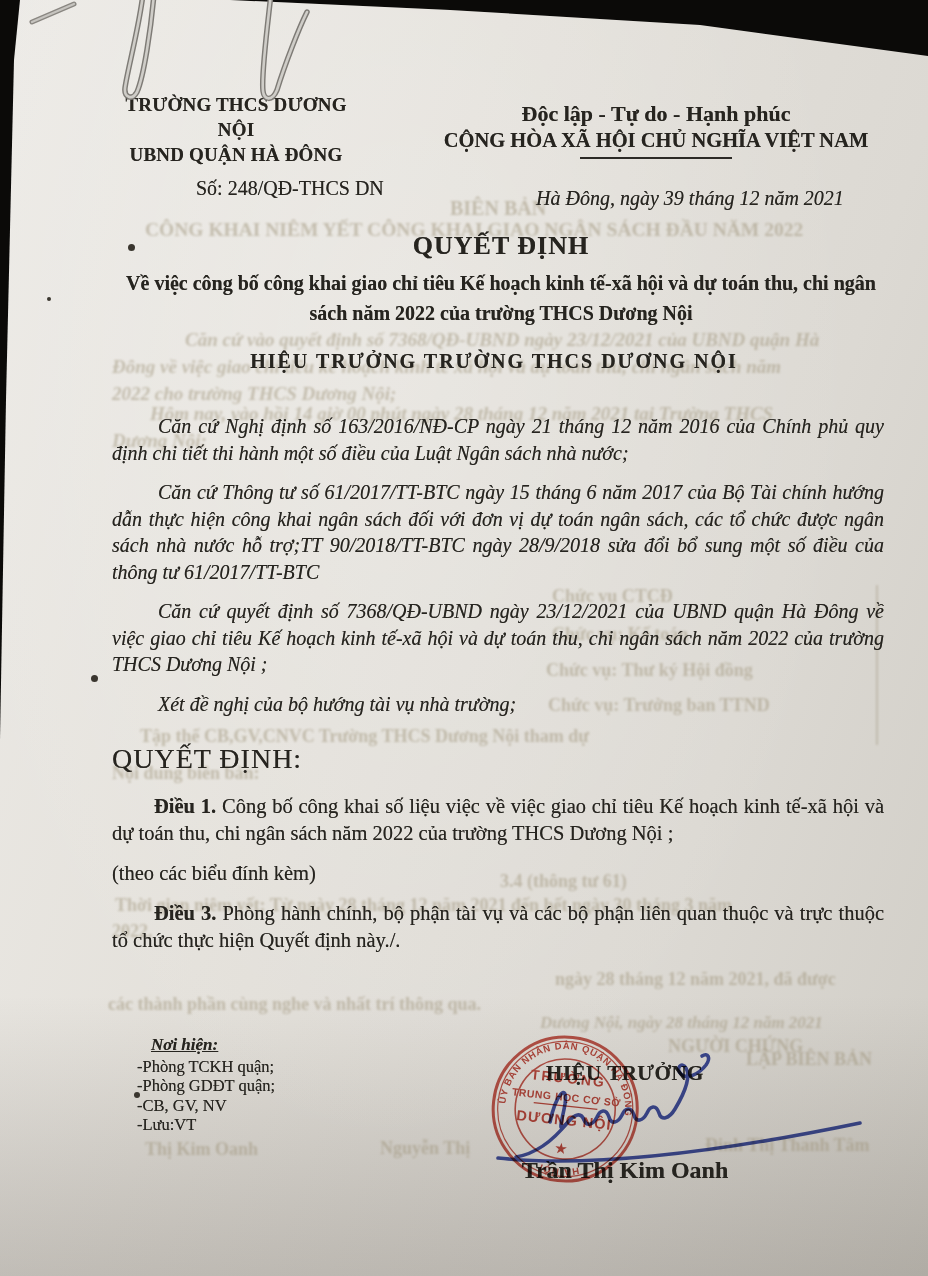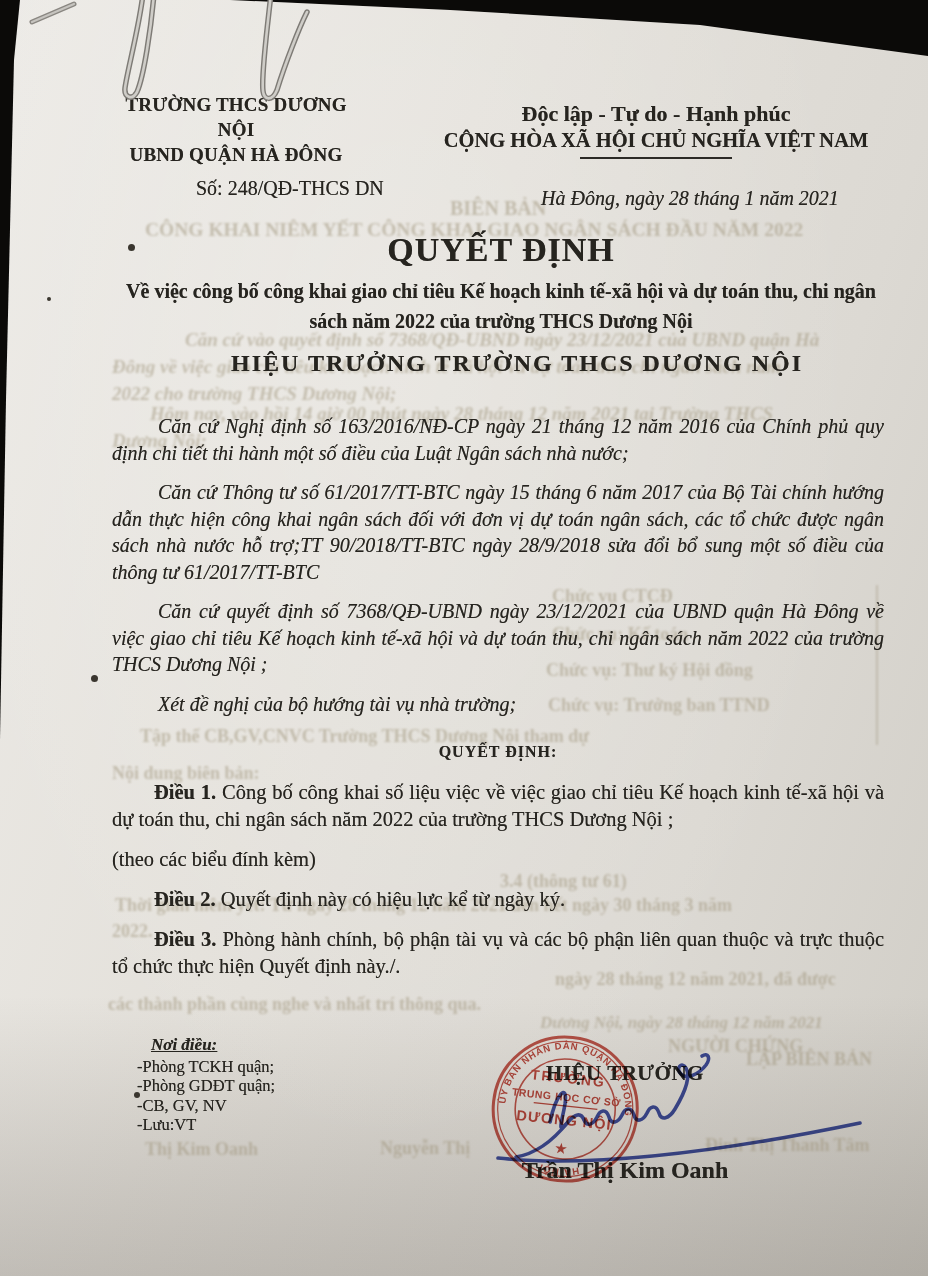--- a/index.html
+++ b/index.html
@@ -21,27 +21,27 @@
   .ghost-line.it{font-style:italic;font-weight:600;}
   #ghost-vline{position:absolute;left:876px;top:585px;width:2px;height:160px;background:#9a8f74;opacity:.35;filter:blur(1px);}
   
   #org-block{left:108px;top:92px;width:256px;font-size:19px;line-height:25px;letter-spacing:.2px;}
   #national-block{left:438px;top:101px;width:436px;font-size:20.5px;line-height:26px;}
   #national-line2{font-size:22px;}
   #motto-underline{width:152px;height:0;border-top:2px solid #2c2a26;margin:4px auto 0;}
   #doc-number{left:196px;top:177px;font-size:20px;}
   #place-date{left:505px;top:187px;width:370px;font-size:20px;}
   #title-block{left:112px;top:231px;width:778px;}
-  #title-main{font-size:34px;letter-spacing:1px;margin:0 0 7px;}
+  #title-main{font-size:26px;letter-spacing:1px;margin:0 0 7px;}
   #title-sub{font-size:20px;line-height:30px;margin:0;}
-  #authority{left:128px;top:350px;width:778px;font-size:24px;letter-spacing:2px;}
+  #authority{left:105px;top:350px;width:778px;font-size:20px;letter-spacing:2px;}
   #flow{left:112px;top:413px;width:772px;font-size:20px;}
   #flow p{margin:0 0 13px;}
   .preamble-p{font-style:italic;line-height:26.5px;text-align:justify;text-indent:46px;}
-  #decision-heading{font-size:16px;font-weight:bold;text-align:center;margin:26px 0 18px;letter-spacing:1px;}
+  #decision-heading{font-size:28px;font-weight:normal;margin:26px 0 18px;letter-spacing:1px;}
   .article-p{font-size:20.5px;line-height:27px;text-align:justify;text-indent:42px;margin-bottom:14px;}
   .article-p.noindent{text-indent:0;}
   .article-p .lbl{font-weight:bold;}
   #recipients{left:137px;top:1035px;width:230px;font-size:16.5px;line-height:19.5px;}
   #recipients-heading{font-weight:bold;font-style:italic;text-decoration:underline;margin-left:14px;font-size:17px;margin-bottom:2px;}
   #sig-role{left:515px;top:1035px;width:220px;font-size:21px;letter-spacing:.5px;margin-top:26px;}
   #sig-name{left:515px;top:1157px;width:220px;font-size:24px;}
   
   #stamp-svg{left:487px;top:1031px;transform:rotate(6deg);mix-blend-mode:multiply;opacity:.9;}
   #sig-svg{left:450px;top:1028px;mix-blend-mode:multiply;}
@@ -85,46 +85,45 @@
   <div class="abs ink b ctr" id="org-block">
     <div>TRƯỜNG THCS DƯƠNG NỘI</div>
     <div>UBND QUẬN HÀ ĐÔNG</div>
   </div>
   <div class="abs ink b ctr" id="national-block">
     <div id="national-line2">Độc lập - Tự do - Hạnh phúc</div>
     <div>CỘNG HÒA XÃ HỘI CHỦ NGHĨA VIỆT NAM</div>
     <div id="motto-underline"></div>
   </div>
   <div class="abs ink" id="doc-number">Số: 248/QĐ-THCS DN</div>
-  <div class="abs ink i ctr" id="place-date">Hà Đông, ngày 28 tháng 1 năm 2021</div>
+  <div class="abs ink i ctr" id="place-date">Hà Đông, ngày 39 tháng 12 năm 2021</div>
 
   <div class="abs ink ctr" id="title-block">
     <div class="b" id="title-main">QUYẾT ĐỊNH</div>
     <p class="b" id="title-sub">Về việc công bố công khai giao chỉ tiêu Kế hoạch kinh tế-xã hội và dự toán thu, chi ngân sách năm 2022 của trường THCS Dương Nội</p>
   </div>
   <div class="abs ink b ctr" id="authority">HIỆU TRƯỞNG TRƯỜNG THCS DƯƠNG NỘI</div>
 
   <div class="abs ink" id="flow">
     <div id="preamble">
         <p class="preamble-p">Căn cứ Nghị định số 163/2016/NĐ-CP ngày 21 tháng 12 năm 2016 của Chính phủ quy định chi tiết thi hành một số điều của Luật Ngân sách nhà nước;</p>
         <p class="preamble-p">Căn cứ Thông tư số 61/2017/TT-BTC ngày 15 tháng 6 năm 2017 của Bộ Tài chính hướng dẫn thực hiện công khai ngân sách đối với đơn vị dự toán ngân sách, các tổ chức được ngân sách nhà nước hỗ trợ;TT 90/2018/TT-BTC ngày 28/9/2018 sửa đổi bổ sung một số điều của thông tư 61/2017/TT-BTC</p>
         <p class="preamble-p">Căn cứ quyết định số 7368/QĐ-UBND ngày  23/12/2021 của UBND quận Hà Đông về việc giao chỉ tiêu Kế hoạch kinh tế-xã hội và dự toán thu, chi ngân sách năm 2022 của trường THCS Dương Nội ;</p>
         <p class="preamble-p">Xét đề nghị của bộ hướng tài vụ nhà trường;</p>
       </div>
     <div id="decision-heading">QUYẾT ĐỊNH:</div>
     <div id="articles">
         <p class="article-p"><span class="lbl">Điều 1. </span><span>Công bố công khai số liệu việc về việc giao chỉ tiêu Kế hoạch kinh tế-xã hội và dự toán thu, chi ngân sách năm 2022 của trường THCS Dương Nội ;</span></p>
         <p class="article-p noindent"><span>(theo các biểu đính kèm)</span></p>
-        <p class="article-p"><span class="lbl">Điều 2. </span><span>Quyết định này có hiệu lực kể từ ngày ký.</span></p>
         <p class="article-p"><span class="lbl">Điều 3. </span><span>Phòng hành chính, bộ phận tài vụ  và các bộ phận liên quan thuộc và trực thuộc tổ chức thực hiện Quyết định này./.</span></p>
       </div>
   </div>
 
   <div class="abs ink" id="recipients">
-    <div id="recipients-heading">Nơi điều:</div>
+    <div id="recipients-heading">Nơi hiện:</div>
     <div id="recipients-list">
         <div>-Phòng TCKH quận;</div>
         <div>-Phòng GDĐT quận;</div>
         <div>-CB, GV, NV</div>
         <div>-Lưu:VT</div>
       </div>
   </div>
   <div class="abs ink b ctr" id="sig-role">HIỆU TRƯỞNG</div>
   <div class="abs ink b ctr" id="sig-name">Trần Thị Kim Oanh</div>
 

